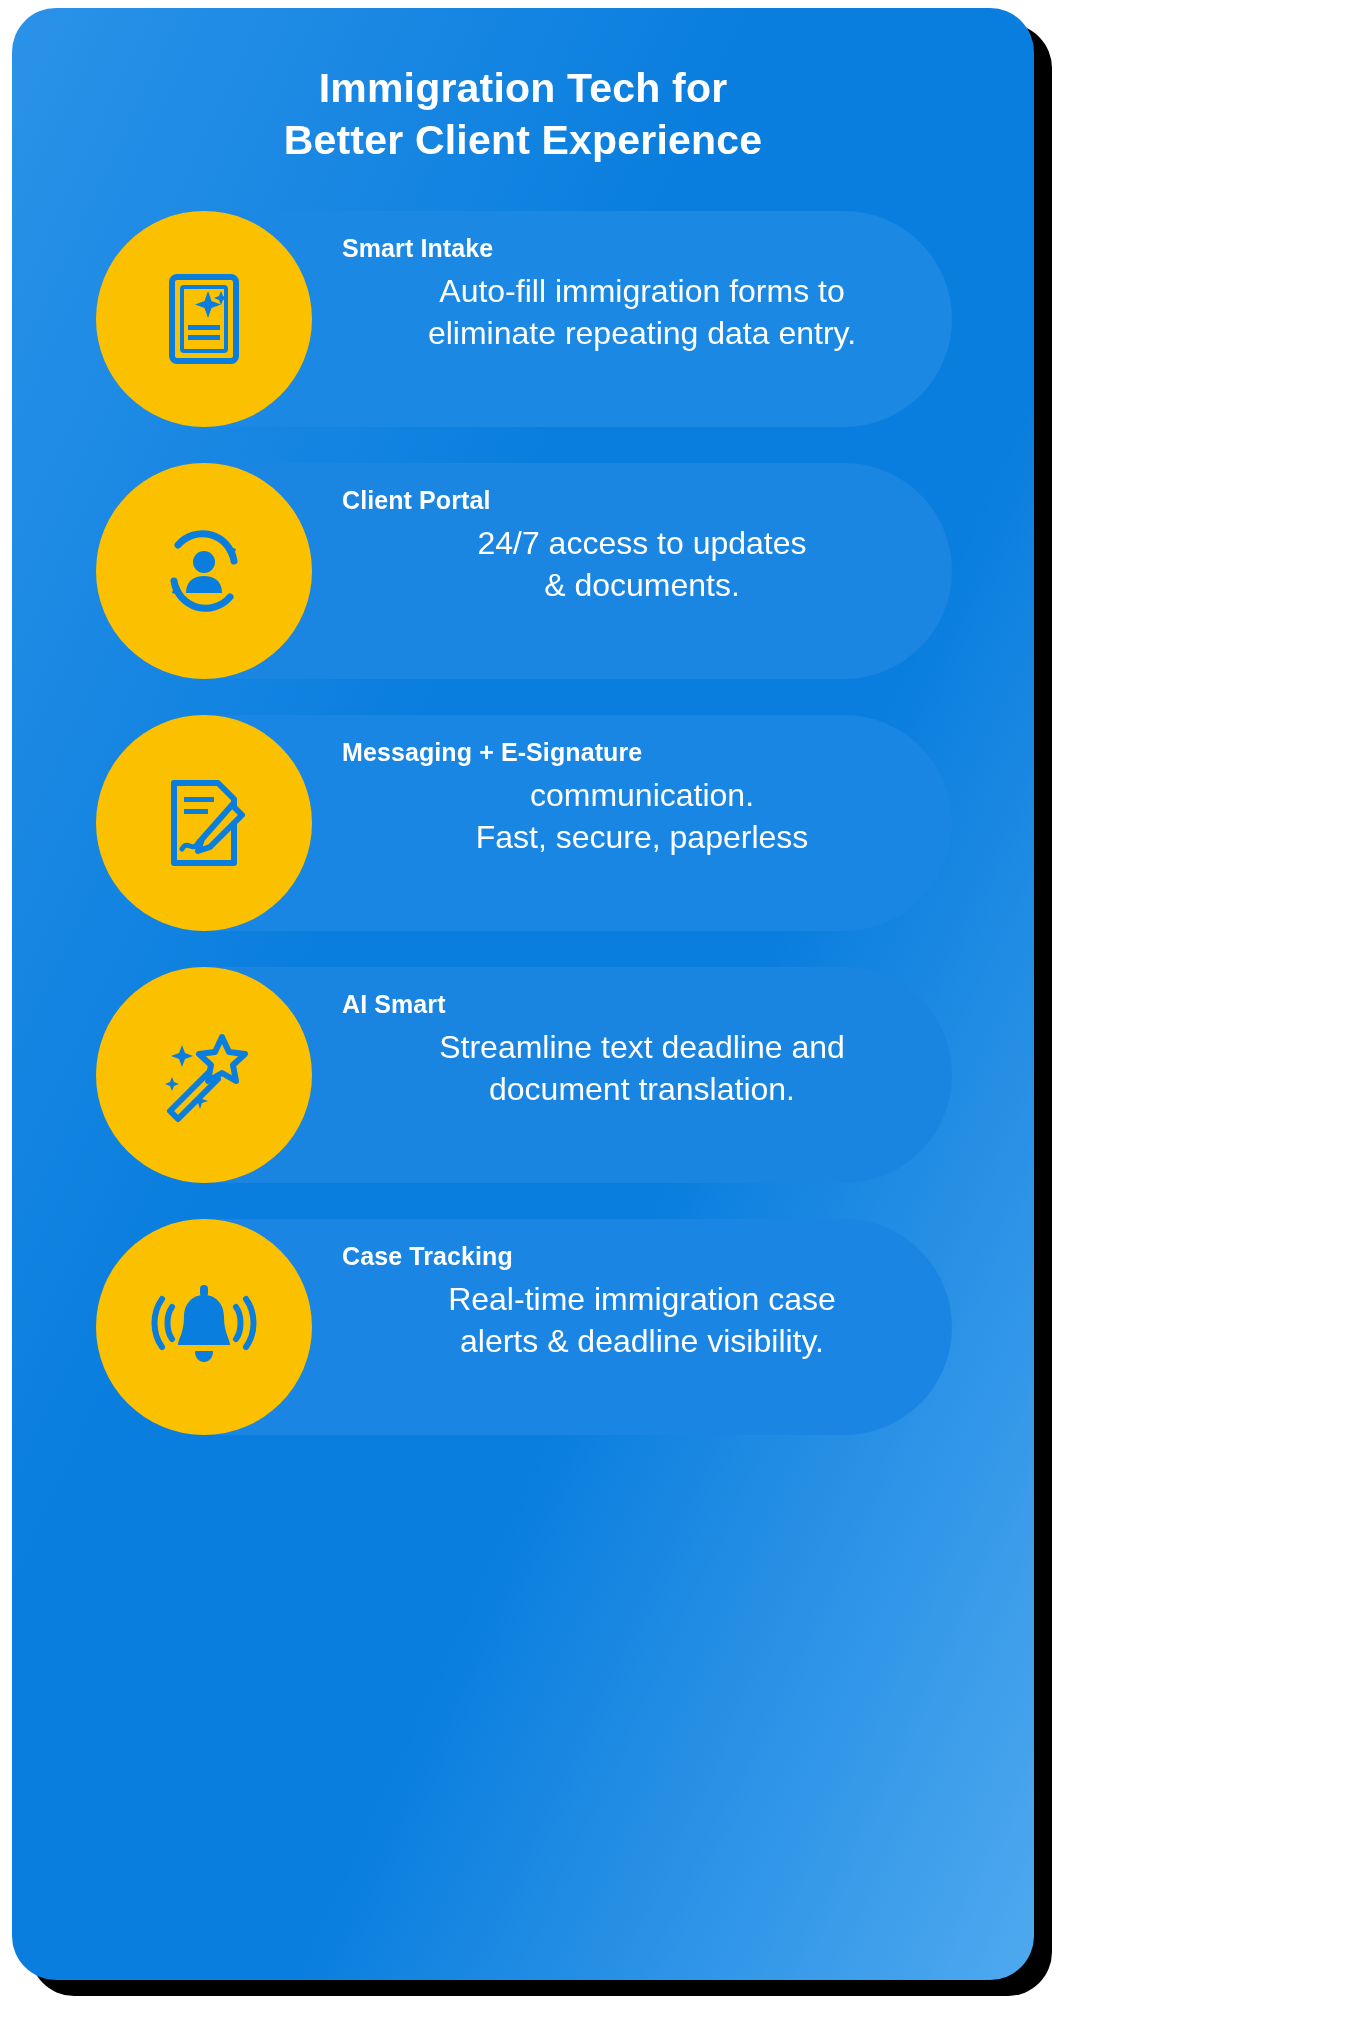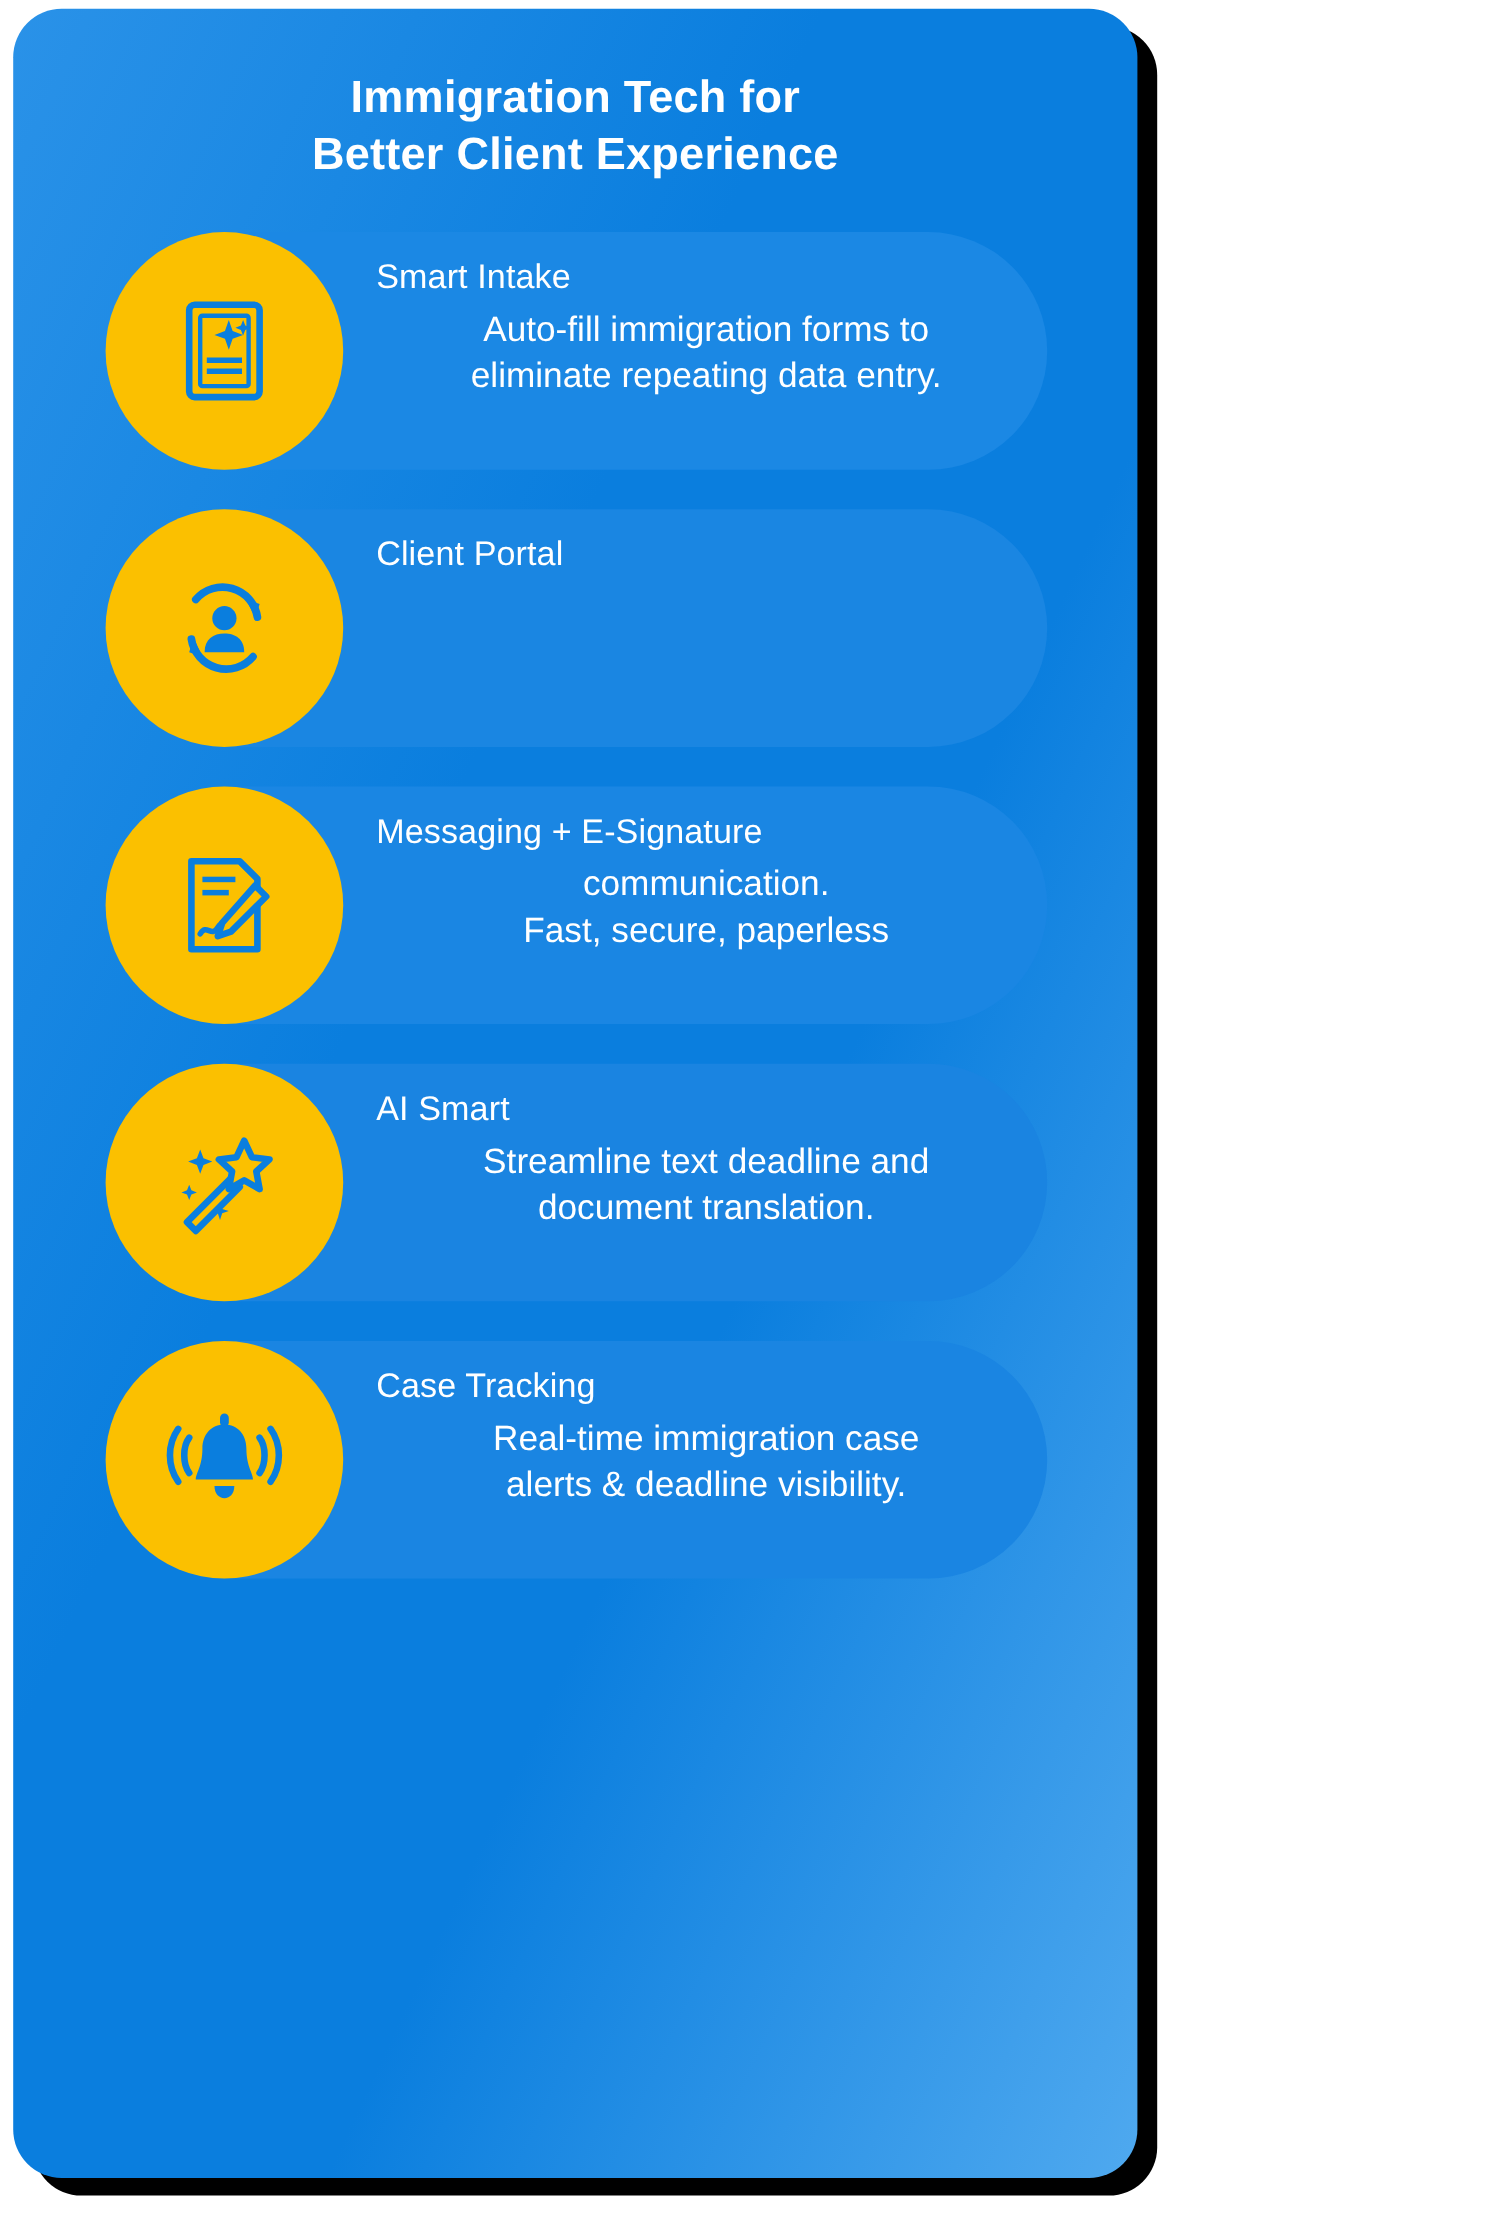--- a/index.html
+++ b/index.html
@@ -107,22 +107,22 @@
 
   .row-text {
     position: absolute;
     left: 330px;
     top: 22px;
     width: 600px;
   }
   .row-title {
     margin: 0;
     color: #ffffff;
-    font-size: 31px;
-    font-weight: normal;
+    font-size: 25px;
+    font-weight: bold;
     line-height: 1.25;
     letter-spacing: 0.1px;
   }
   .row-desc {
     margin: 6px 0 0 0;
     color: #ffffff;
     font-size: 32px;
     font-weight: normal;
     line-height: 1.32;
   }
@@ -177,20 +177,24 @@
                 <path d="M26 66 A32 32 0 0 0 82 82" stroke="#0a7ede" stroke-width="7" stroke-linecap="round" fill="none"></path>
                 <path d="M76 30 L88 34 L84 47 Z" fill="#0a7ede"></path>
                 <path d="M36 82 L24 78 L28 65 Z" fill="#0a7ede"></path>
                 <circle cx="56" cy="47" r="11" fill="#0a7ede"></circle>
                 <path d="M38 78 C38 66 46 61 56 61 C66 61 74 66 74 78 Z" fill="#0a7ede"></path>
               </svg>
             </span>
           </div>
           <div class="row-text">
             <p class="row-title">Client Portal</p>
+            <p class="row-desc">
+              <span class="l">24/7 access to updates</span>
+              <span class="l">&amp; documents.</span>
+            </p>
           </div>
         </div>
 
         <div class="row">
           <div class="pill"></div>
           <div class="icon-circle">
             <span>
               <svg width="112" height="112" viewBox="0 0 112 112" fill="none">
                 <path d="M26 16 H70 L86 32 V96 H26 Z" stroke="#0a7ede" stroke-width="6" fill="none" stroke-linejoin="round"></path>
                 <rect x="36" y="30" width="30" height="5" fill="#0a7ede"></rect>

